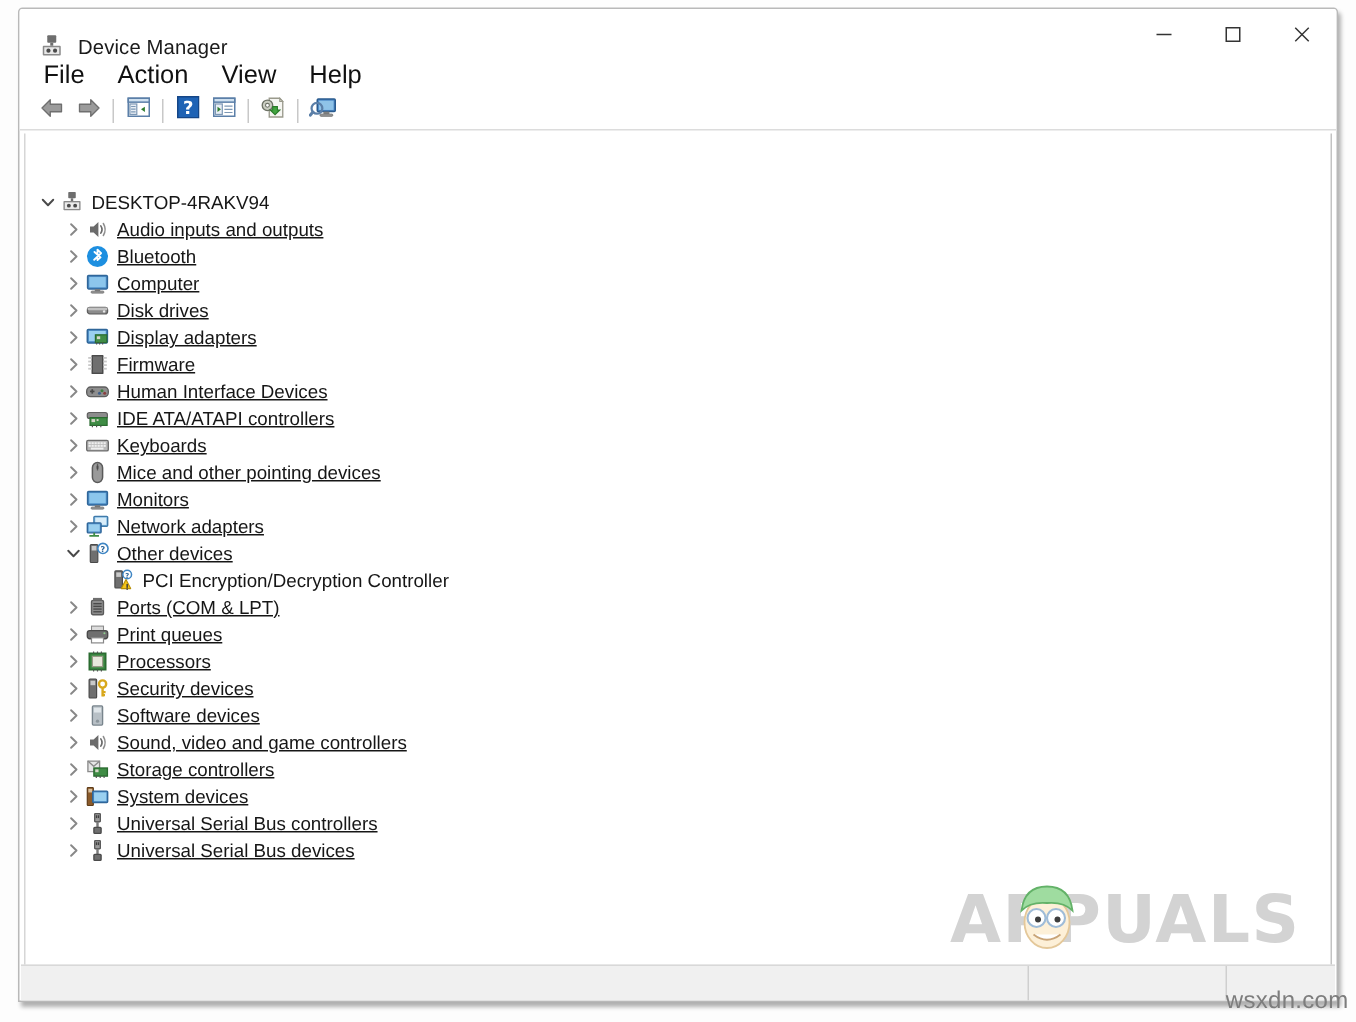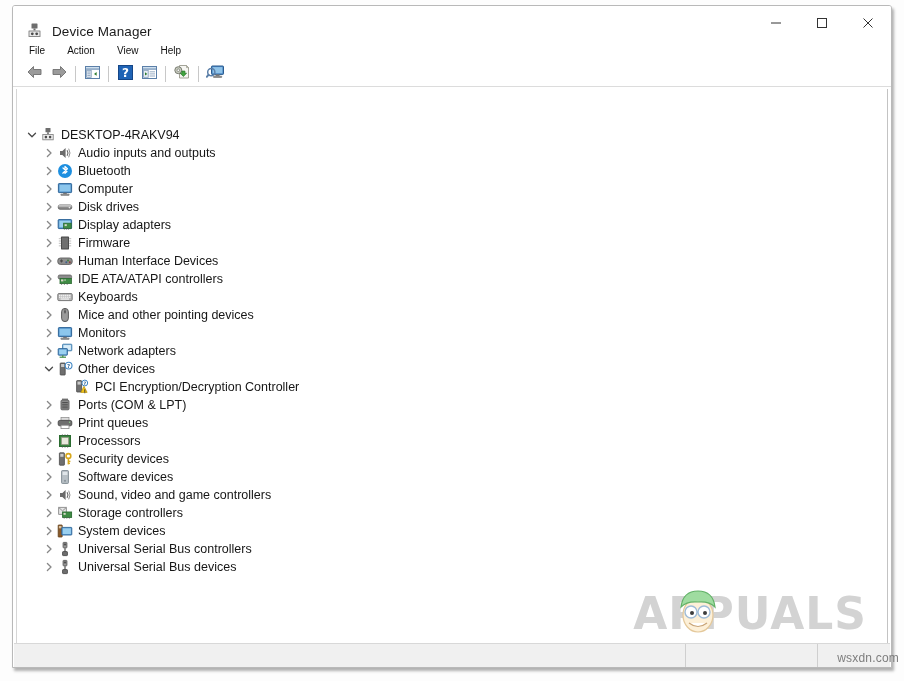--- a/index.html
+++ b/index.html
@@ -76,21 +76,21 @@
   
   .menubar {
     height: 23px;
     background: #ffffff;
     display: flex;
     align-items: center;
     padding-left: 13px;
     box-sizing: border-box;
   }
   .menu-item {
-    font-size: 10px;
+    font-size: 17px;
     color: #111;
     padding: 2px 10px 3px 3px;
     margin-right: 9px;
     white-space: nowrap;
   }
 
   
   .toolbar {
     height: 25px;
     background: #ffffff;
@@ -152,21 +152,21 @@
   .ticon {
     width: 16px;
     height: 16px;
     margin-right: 5px;
     flex: none;
     position: relative;
   }
   .tlabel { line-height: 16px; }
 
   .lvl0 { padding-left: 7px; margin-top: 32px; }
-  .lvl1 { padding-left: 24px; }
+  .lvl1 { padding-left: 24px; text-decoration: underline; }
   .lvl2 { padding-left: 41px; }
   .lvl2 .chev { visibility: hidden; }
 
   
   .watermark {
     position: absolute;
     right: 20px;
     bottom: 10px;
     z-index: 1;
     opacity: 1;
@@ -193,22 +193,22 @@
     display: flex;
   }
   .sb-pane { height: 100%; box-sizing: border-box; }
   .sb-main { flex: 1; border-right: 1px solid #cfcfcf; }
   .sb-a { width: 132px; border-right: 1px solid #cfcfcf; }
   .sb-b { width: 72px; }
 
   .site-wm {
     position: absolute;
     right: 5px;
-    bottom: 16px;
-    font-size: 12px;
+    bottom: 4px;
+    font-size: 16px;
     color: #7d7d7d;
     font-family: "Liberation Sans", sans-serif;
     letter-spacing: 0.2px;
   }
 </style>
 </head>
 <body>
 
 <div id="page">
 

